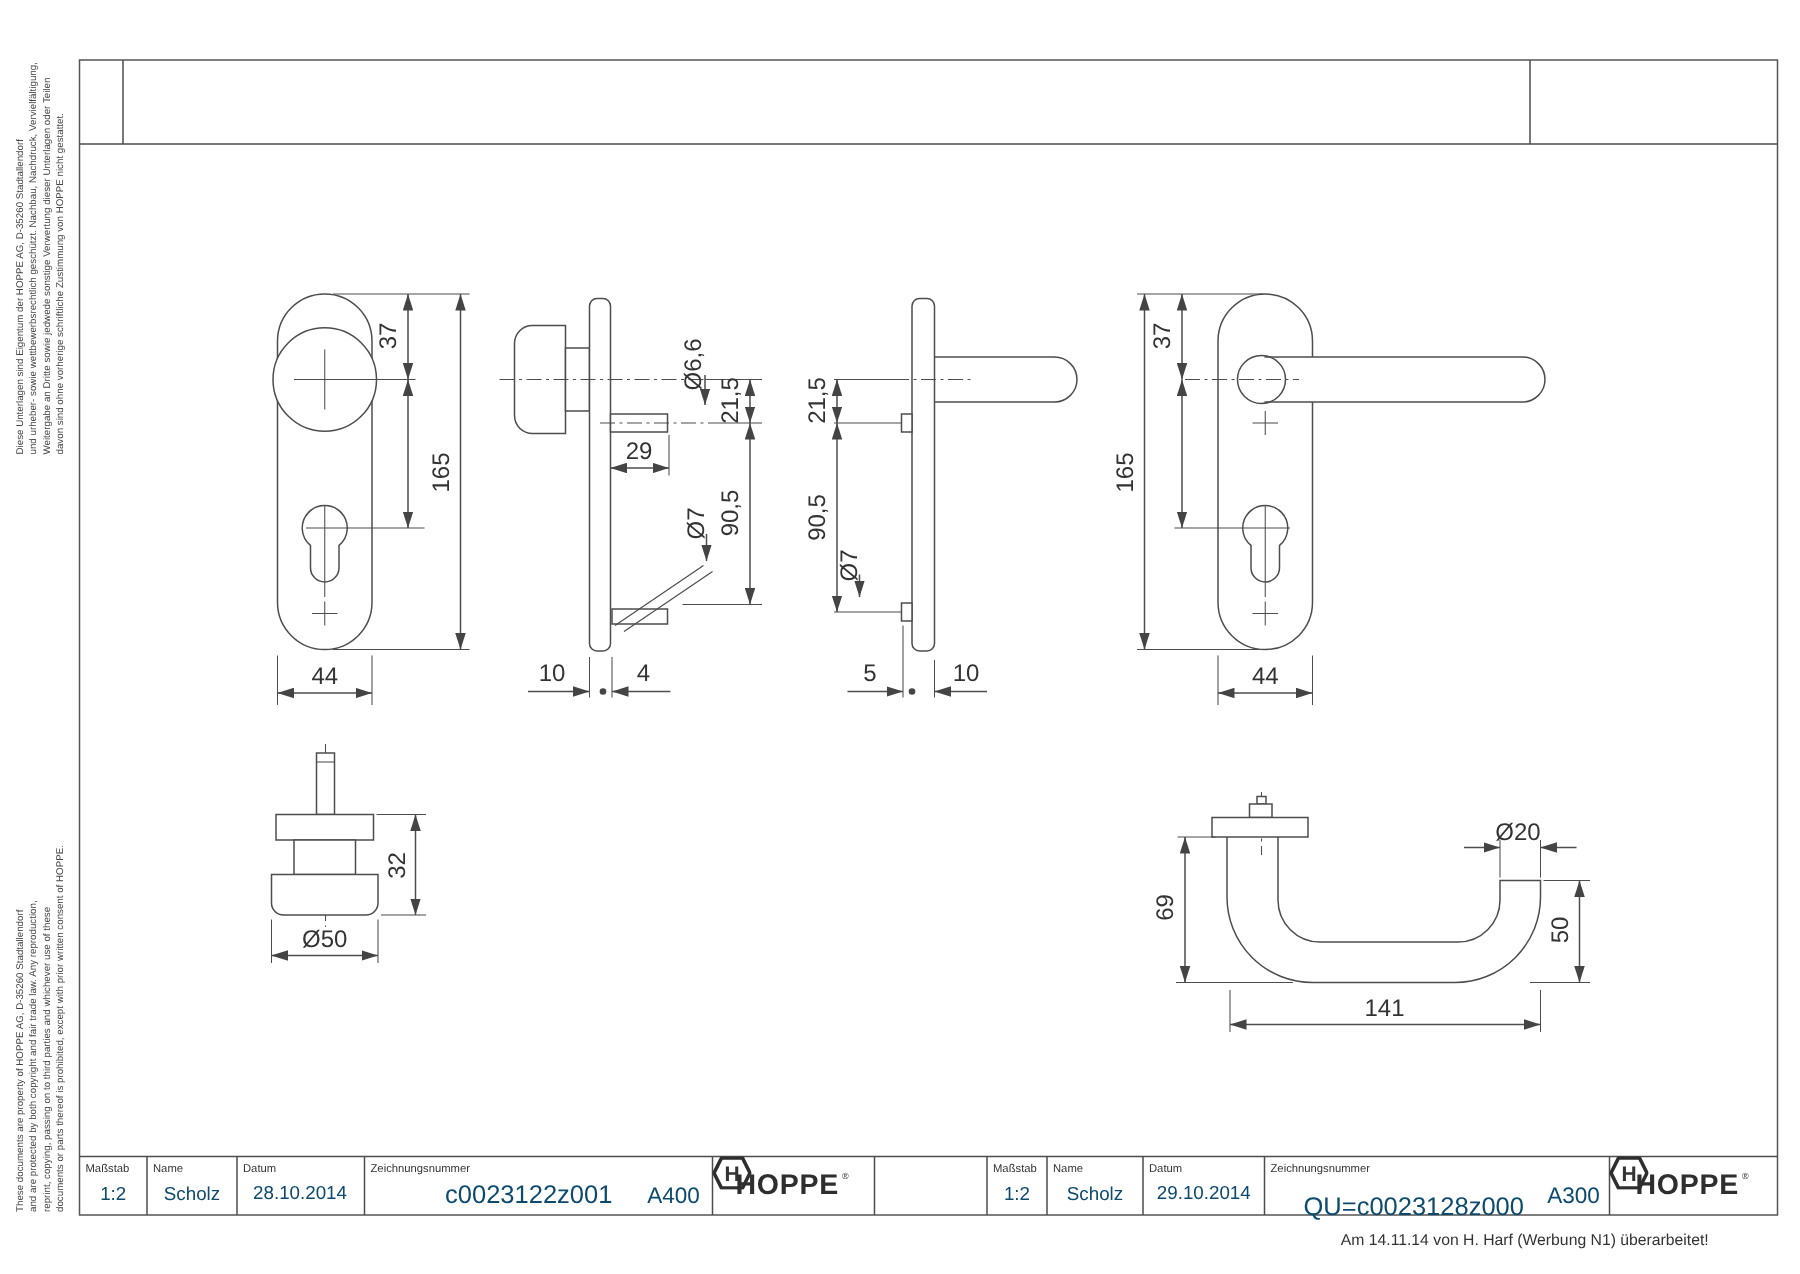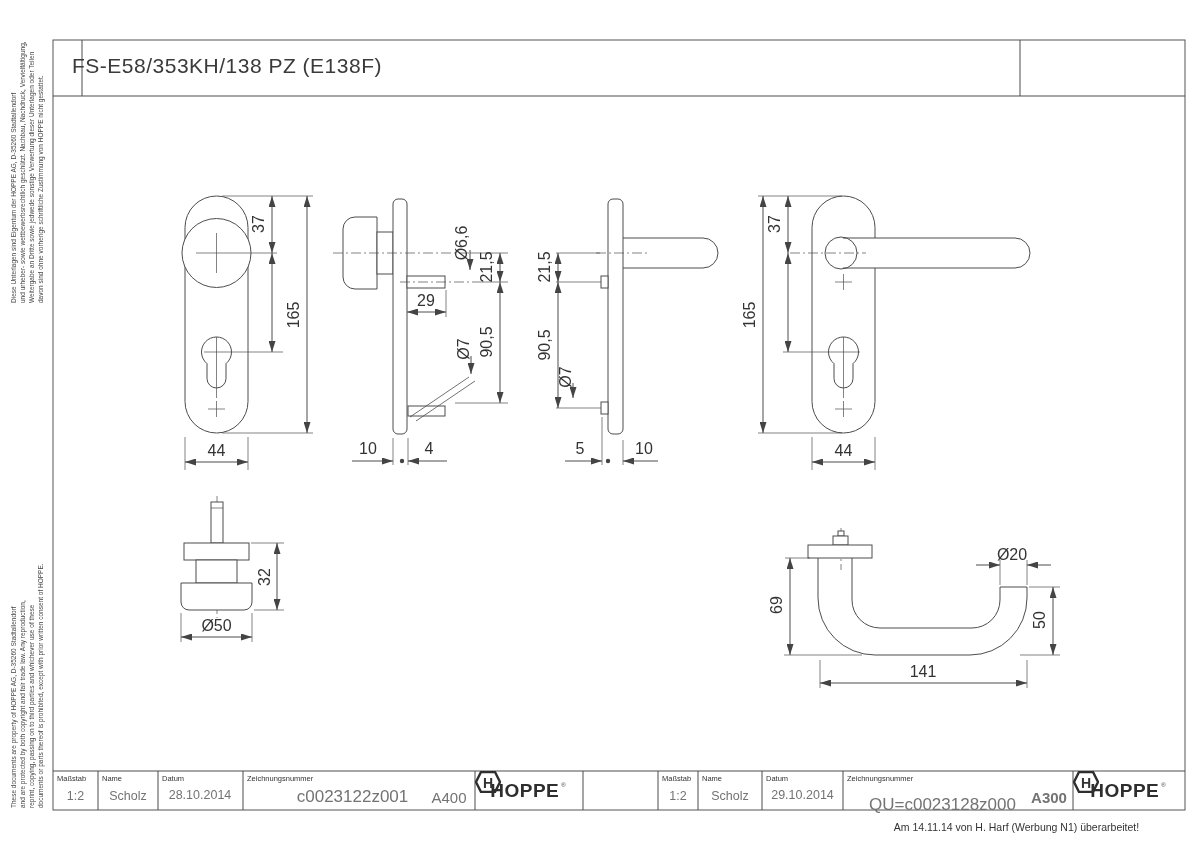--- a/index.html
+++ b/index.html
@@ -2,21 +2,21 @@
 <html><head>
 <meta charset="utf-8">
 <style>
   html,body{margin:0;padding:0;background:#e8e8e8;}
   .page{position:relative;width:1200px;height:849px;background:#ffffff;font-family:"Liberation Sans",sans-serif;color:#333;overflow:hidden;}
   .page svg{position:absolute;left:0;top:0;}
   .abs{position:absolute;}
   .doc-title{font-size:21px;color:#3a3a3a;letter-spacing:0.5px;white-space:nowrap;}
   .vtext{position:absolute;transform:rotate(-90deg);transform-origin:left top;font-size:6.5px;line-height:9px;color:#444;white-space:pre-line;}
   .cell-label{font-size:7.5px;color:#333;white-space:nowrap;}
-  .cell-value{font-size:12.5px;color:#737373;text-align:center;white-space:nowrap;}
+  .cell-value{font-size:12.5px;color:#0c4a6e;text-align:center;white-space:nowrap;}
   .dwg-no{font-size:17px;}
   .rev-code{font-size:15px;}
   .footer-note{font-size:10.5px;color:#333;text-align:center;white-space:nowrap;}
   .hoppe-box{display:flex;align-items:center;justify-content:center;gap:4px;}
   .hoppe-word{font-size:19px;font-weight:bold;color:#2e2e2e;letter-spacing:0.5px;}
   .hoppe-reg{font-size:6px;vertical-align:top;position:relative;top:-6px;left:-2px;}
   svg text{font-family:"Liberation Sans",sans-serif;fill:#333;}
   .dim{font-size:16px;}
 </style>
 </head>
@@ -211,21 +211,20 @@
       <text class="dim" transform="translate(270,577) rotate(-90)" text-anchor="middle">32</text>
       <text class="dim" x="216.5" y="631" text-anchor="middle">Ø50</text>
 
       <text class="dim" transform="translate(782,605) rotate(-90)" text-anchor="middle">69</text>
       <text class="dim" x="1012" y="560" text-anchor="middle">Ø20</text>
       <text class="dim" transform="translate(1045,620) rotate(-90)" text-anchor="middle">50</text>
       <text class="dim" x="923" y="677" text-anchor="middle">141</text>
     </g>
   </svg>
 
-  <div class="abs doc-title" style="left:72px;top:54px;">FS-E58/353KH/138 PZ (E138F)</div>
 
   <div class="vtext" style="left:9px;top:303px;width:262px;">Diese Unterlagen sind Eigentum der HOPPE AG, D-35260 Stadtallendorf
 und urheber- sowie wettbewerbsrechtlich geschützt. Nachbau, Nachdruck, Vervielfältigung,
 Weitergabe an Dritte sowie jedwede sonstige Verwertung dieser Unterlagen oder Teilen
 davon sind ohne vorherige schriftliche Zustimmung von HOPPE nicht gestattet.</div>
   <div class="vtext" style="left:9px;top:808px;width:256px;">These documents are property of HOPPE AG, D-35260 Stadtallendorf
 and are protected by both copyright and fair trade law. Any reproduction,
 reprint, copying, passing on to third parties and whichever use of these
 documents or parts thereof is prohibited, except with prior written consent of HOPPE.</div>
 
@@ -248,21 +247,21 @@
   </div>
 
   <div class="abs cell-label" style="left:662px;top:774px;">Maßstab</div>
   <div class="abs cell-value" style="left:658px;top:789px;width:40px;">1:2</div>
   <div class="abs cell-label" style="left:702px;top:774px;">Name</div>
   <div class="abs cell-value" style="left:698px;top:789px;width:64px;">Scholz</div>
   <div class="abs cell-label" style="left:766px;top:774px;">Datum</div>
   <div class="abs cell-value" style="left:762px;top:788px;width:81px;">29.10.2014</div>
   <div class="abs cell-label" style="left:847px;top:774px;">Zeichnungsnummer</div>
   <div class="abs cell-value dwg-no" style="left:850px;top:795px;width:185px;">QU=c0023128z000</div>
-  <div class="abs cell-value rev-code" style="left:1025px;top:789px;width:48px;font-weight:bold;">A300</div>
+  <div class="abs cell-value rev-code" style="left:1025px;top:789px;width:48px;">A300</div>
   <div class="abs hoppe-box" style="left:1073px;top:771px;width:112px;height:39px;">
     <span class="hoppe-word">HOPPE</span>
       <span class="hoppe-reg">®</span>
     <svg width="26" height="22" viewBox="0 0 26 22">
       <polygon points="6,1 20,1 25,11 20,21 6,21 1,11" fill="none" stroke="#2e2e2e" stroke-width="2.4"></polygon>
       <text x="13" y="16.5" text-anchor="middle" font-size="14" font-weight="bold" fill="#2e2e2e" font-family="Liberation Sans, sans-serif">H</text>
     </svg>
   </div>
 
   <div class="abs footer-note" style="left:850px;top:821px;width:333px;">Am 14.11.14 von H. Harf (Werbung N1) überarbeitet!</div>

